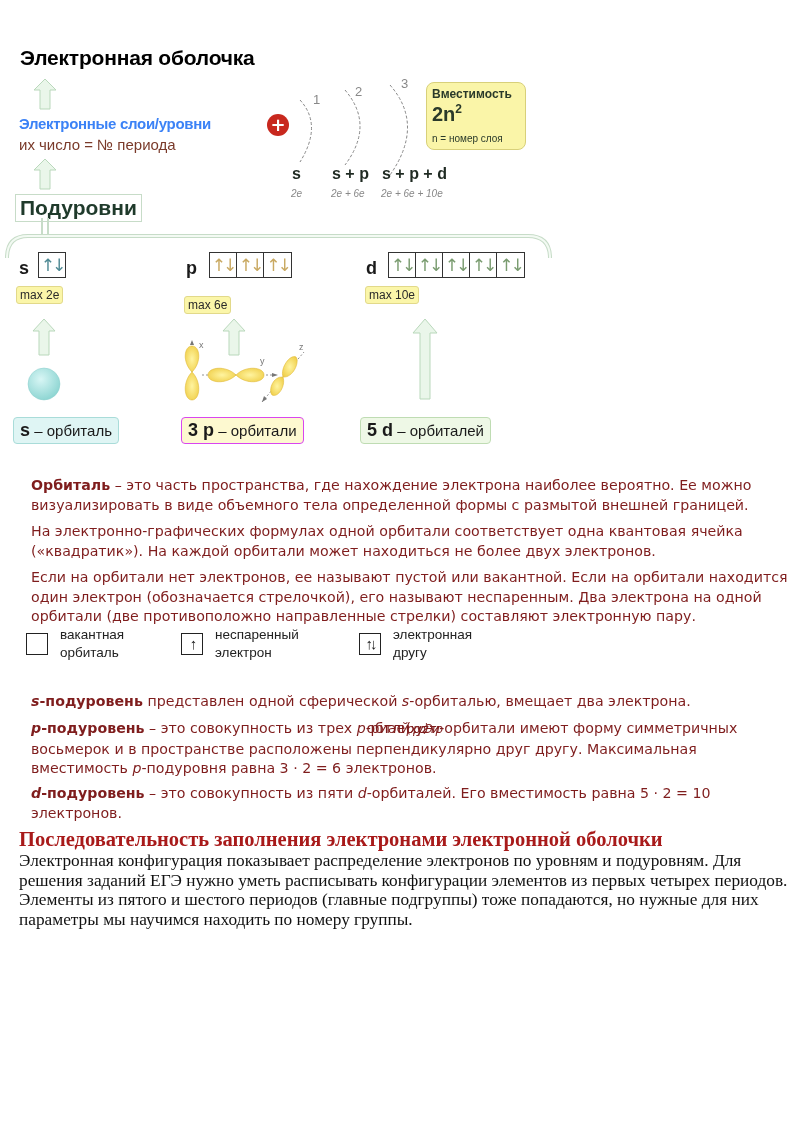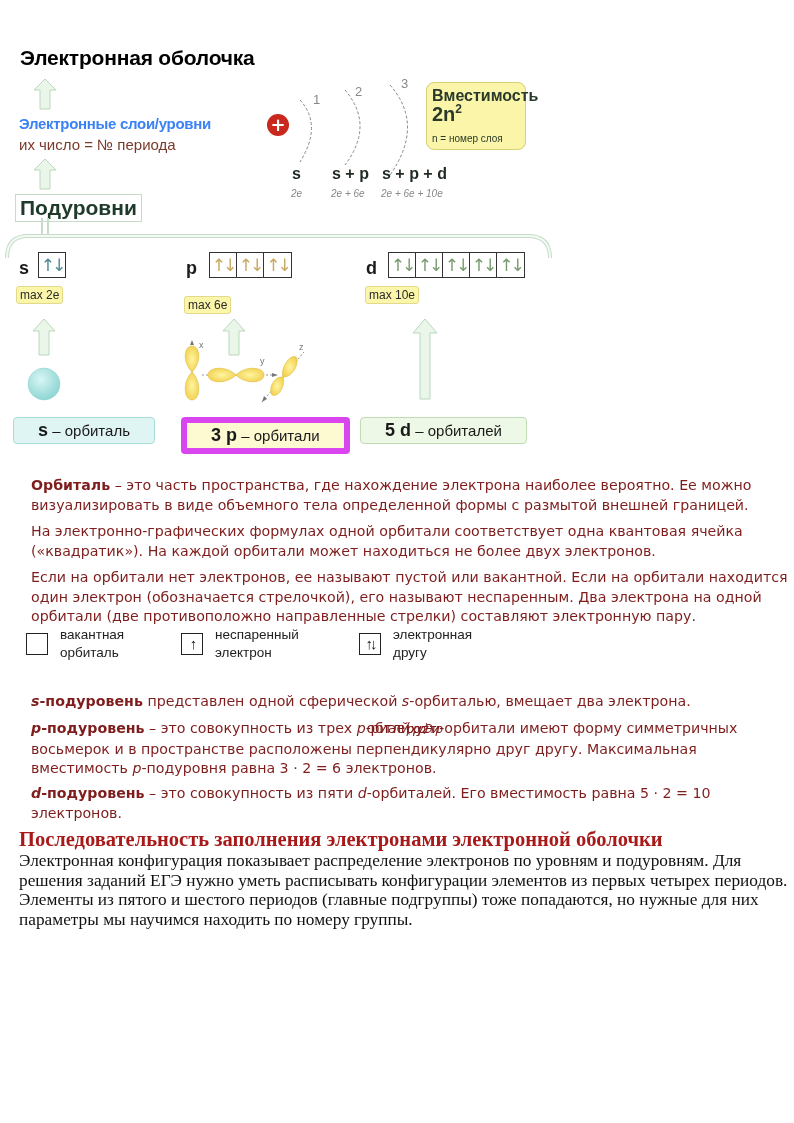--- a/index.html
+++ b/index.html
@@ -8,30 +8,30 @@
   .diag-title { left: 20px; top: 46px; font-family: "Liberation Sans", sans-serif; font-weight: bold; font-size: 21px; color: #000000; letter-spacing: -0.2px; }
   .levels-label { left: 19px; top: 115px; font-family: "Liberation Sans", sans-serif; font-weight: bold; font-size: 15px; color: #3b82f6; letter-spacing: -0.3px; }
   .levels-sub { left: 19px; top: 136px; font-family: "Liberation Sans", sans-serif; font-size: 15px; color: #7a3a2a; }
   .sublevels-box { left: 15px; top: 194px; padding: 1px 4px; border: 1px solid #c7dcc8; background: #fff; font-family: "Liberation Sans", sans-serif; font-weight: bold; font-size: 21px; color: #1f3a2b; }
   .arrow-up { position: absolute; }
   .nucleus { left: 267px; top: 114px; width: 22px; height: 22px; border-radius: 50%; background: #c8281e; color: #fff; font-weight: bold; font-size: 18px; line-height: 21px; text-align: center; }
   .shell-num { font-family: "Liberation Sans", sans-serif; font-size: 13px; color: #888; }
   .cfg { font-family: "Liberation Sans", sans-serif; font-weight: bold; font-size: 16px; color: #1f2a22; }
   .cfg-e { font-family: "Liberation Sans", sans-serif; font-style: italic; font-size: 10px; color: #888; }
   .cap-box { left: 426px; top: 82px; width: 98px; height: 66px; border: 1px solid #d8d07a; border-radius: 8px; background: #faf5a8; }
-  .cap-title { left: 432px; top: 87px; font-family: "Liberation Sans", sans-serif; font-weight: bold; font-size: 16px; color: #2a3a2a; }
+  .cap-title { left: 432px; top: 87px; font-family: "Liberation Sans", sans-serif; font-weight: bold; font-size: 12px; color: #2a3a2a; }
   .cap-formula { left: 432px; top: 102px; font-family: "Liberation Sans", sans-serif; font-weight: bold; font-size: 20px; color: #2a3a2a; }
   .cap-formula sup { font-size: 12px; }
   .cap-note { left: 432px; top: 133px; font-family: "Liberation Sans", sans-serif; font-size: 10px; color: #2a3a2a; }
   .sub-letter { font-family: "Liberation Sans", sans-serif; font-weight: bold; font-size: 18px; color: #1a1a1a; }
   .cells { display: flex; border: 1px solid #333; height: 24px; }
   .cell { width: 21px; height: 24px; border-right: 1px solid #333; text-align: center; font-size: 17px; line-height: 24px; letter-spacing: -3px; box-sizing: border-box; }
   .cell:last-child { border-right: none; }
   .max-tag { padding: 1px 3px; background: #fbf6a9; border: 1px solid #e2d98a; border-radius: 3px; font-family: "Liberation Sans", sans-serif; font-size: 12px; color: #2a2a2a; }
-  .orb-label { padding: 2px 24px; border-radius: 4px; font-family: "Liberation Sans", sans-serif; font-size: 15px; color: #1a1a1a; }
+  .orb-label { padding: 2px 6px; border-radius: 4px; font-family: "Liberation Sans", sans-serif; font-size: 15px; color: #1a1a1a; }
   .orb-label b { font-size: 18px; }
   .p { position: absolute; left: 19px; width: 776px; font-family: "DejaVu Sans", sans-serif; font-size: 14.2px; line-height: 19.5px; color: #7f1d1d; margin: 12px; }
   .legend-item { position: absolute; display: flex; align-items: center; font-family: "Liberation Sans", sans-serif; font-size: 13.5px; line-height: 18px; color: #222; }
   .legend-box { width: 22px; height: 22px; border: 1.5px solid #222; box-sizing: border-box; margin-right: 12px; text-align: center; font-size: 15px; line-height: 19px; letter-spacing: -3px; }
   .h2 { position: absolute; left: 19px; top: 828px; font-family: "Liberation Serif", serif; font-weight: bold; font-size: 20.5px; color: #a81a1a; }
   .serif-p { position: absolute; left: 19px; top: 851px; width: 776px; font-family: "Liberation Serif", serif; font-size: 17.3px; line-height: 19.6px; color: #111; margin: 0; }
 </style>
 </head>
 <body>
 
@@ -140,21 +140,21 @@
   <path d="M56,37 C66,27 84,29 84,37 C84,45 66,47 56,37 Z" fill="url(#pg)" stroke="#e0bb3a" stroke-width="0.6"></path>
 
   <line x1="82" y1="64" x2="124" y2="14" stroke="#777" stroke-width="0.8" stroke-dasharray="2,2"></line>
   <polygon points="82,64 84,58 87,61" fill="#777"></polygon>
   <text x="119" y="12" font-family="Liberation Sans, sans-serif" font-size="9" fill="#777">z</text>
   <path d="M103,39 C93,38 88,52 92,57 C98,60 106,48 103,39 Z" fill="url(#pg)" stroke="#e0bb3a" stroke-width="0.6"></path>
   <path d="M103,39 C113,40 120,24 116,19 C110,16 100,30 103,39 Z" fill="url(#pg)" stroke="#e0bb3a" stroke-width="0.6"></path>
 </svg>
 
 <div class="abs orb-label" style="left:13px;top:417px;background:#dff5f4;border:1px solid #a9dcd9"><b>s</b><span> – орбиталь</span></div>
-<div class="abs orb-label" style="left:181px;top:417px;background:#fdf9d0;border:6px solid #d946ef"><b>3 p</b><span> – орбитали</span></div>
+<div class="abs orb-label" style="left:181px;top:417px;background:#fdf9d0;border:1px solid #d946ef"><b>3 p</b><span> – орбитали</span></div>
 <div class="abs orb-label" style="left:360px;top:417px;background:#eef8e6;border:1px solid #bfdcb3"><b>5 d</b><span> – орбиталей</span></div>
 
 <p class="p" style="top:464px"><b>Орбиталь</b><span> – это часть пространства, где нахождение электрона наиболее вероятно. Ее можно визуализировать в виде объемного тела определенной формы с размытой внешней границей.</span></p>
 <p class="p" style="top:510px">На электронно-графических формулах одной орбитали соответствует одна квантовая ячейка («квадратик»). На каждой орбитали может находиться не более двух электронов.</p>
 <p class="p" style="top:556px;width:780px">Если на орбитали нет электронов, ее называют пустой или вакантной. Если на орбитали находится один электрон (обозначается стрелочкой), его называют неспаренным. Два электрона на одной орбитали (две противоположно направленные стрелки) составляют электронную пару.</p>
 
 <div class="legend-item" style="left:26px;top:626px">
   <div class="legend-box"></div>
   <div>
       <div>вакантная</div>

